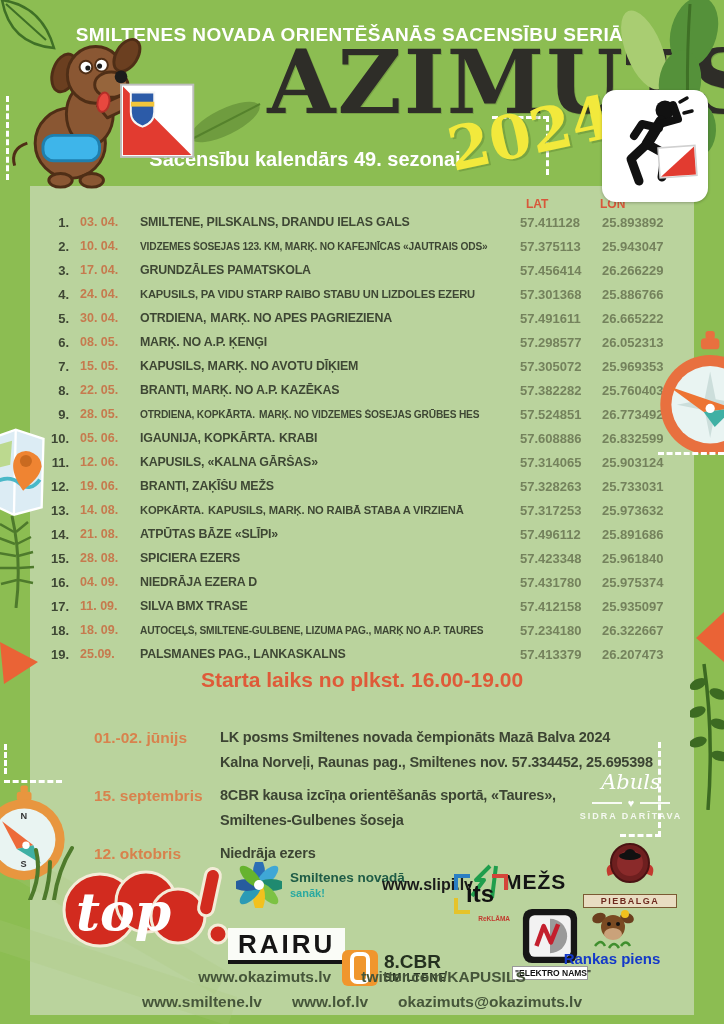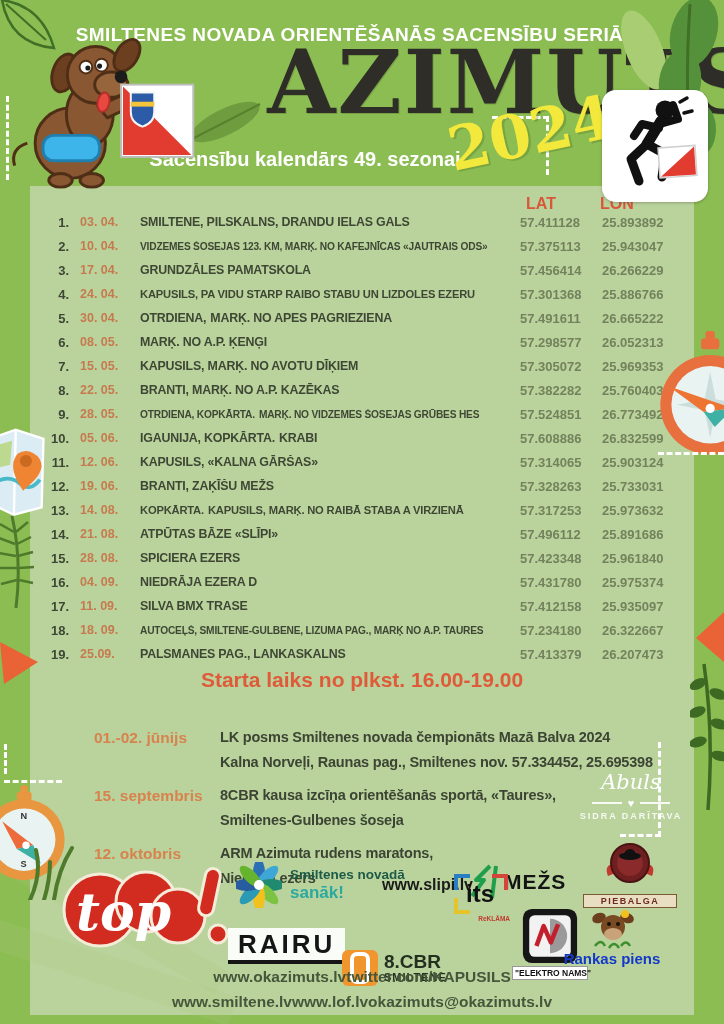--- a/index.html
+++ b/index.html
@@ -24,21 +24,21 @@
     border-radius:14px;box-shadow:0 1px 3px rgba(0,0,0,.25);z-index:46;}
 
   
   #panel-bg{left:30px;top:186px;width:664px;height:829px;background:#bad39d;z-index:10;}
   #panel{left:30px;top:186px;width:664px;height:829px;z-index:30;}
 
   
   .cal-grid{display:grid;grid-template-columns:36px 62px 372px 82px 86px;
     align-items:center;padding-left:12px;}
   #cal-head{position:absolute;top:8px;left:0;width:652px;height:20px;}
-  #cal-head .hlab{color:#d8573a;font-weight:bold;font-size:16px;}
+  #cal-head .hlab{color:#d8573a;font-weight:bold;font-size:12px;}
   #cal-head .h-lat{padding-left:14px;}
   #cal-head .h-lon{padding-left:6px;}
   #cal-rows{position:absolute;top:24px;left:0;width:652px;}
   .cal-row{height:24px;}
   .c-num{text-align:right;padding-right:9px;color:#3e4734;font-size:13px;font-weight:bold;}
   .c-date{color:#c67a4e;font-size:12.5px;font-weight:bold;padding-left:2px;}
   .c-desc{color:#3e4734;font-size:12.4px;font-weight:bold;letter-spacing:-.2px;
     white-space:nowrap;overflow:hidden;}
   .c-desc .b{font-weight:900;}
   .c-desc .b:not(:empty){margin-right:4px;}
@@ -62,21 +62,21 @@
   .a-orn{display:flex;align-items:center;justify-content:center;gap:6px;margin:4px 0 2px;}
   .a-line{width:30px;height:2px;background:rgba(255,255,255,.9);}
   .a-heart{font-size:11px;color:#fff;}
   #abuls .a-sub{font-size:9px;letter-spacing:2px;color:rgba(255,255,255,.85);font-weight:bold;}
 
   
   .sp{position:absolute;}
   #sp-top{left:30px;top:668px;width:172px;height:102px;}
   #sp-sanak{left:206px;top:676px;display:flex;align-items:center;gap:8px;}
   .sanak-l1{font-size:13.5px;font-weight:bold;color:#1e5b46;line-height:1.2;}
-  .sanak-l2{font-size:17px;font-weight:bold;color:#2aa9a0;line-height:1.2;}
+  .sanak-l2{font-size:11px;font-weight:bold;color:#2aa9a0;line-height:1.2;}
   #sp-slipi{left:352px;top:690px;font-size:16px;font-weight:900;color:#1a1a1a;}
   #sp-mezs{left:438px;top:678px;display:flex;align-items:center;gap:2px;}
   .mezs-t{font-size:21px;font-weight:900;color:#141414;letter-spacing:1px;}
   #sp-piebalga{left:552px;top:656px;width:96px;text-align:center;}
   .pieb-banner{margin:2px auto 0;width:92px;background:#e9ddc2;border:1px solid #7a5a33;
     font-size:9px;font-weight:900;color:#6e2a1f;letter-spacing:1.5px;padding:1px 0;}
   #sp-rairu{left:198px;top:742px;background:rgba(255,255,255,.92);padding:1px 10px 0;
     border-bottom:4px solid #151515;font-size:26px;font-weight:900;letter-spacing:3px;color:#151515;}
   #sp-cbr{left:312px;top:764px;display:flex;align-items:center;gap:6px;}
   .cbr-sq{width:36px;height:36px;background:#f0962d;border-radius:6px;display:flex;
@@ -92,21 +92,21 @@
   .its-sub{position:absolute;right:-2px;bottom:0;font-size:6.5px;color:#c23a2f;font-weight:bold;}
   #sp-elektro{left:482px;top:722px;width:76px;text-align:center;}
   .en-label{margin-top:2px;background:#fff;border:1px solid #999;font-size:8.5px;
     font-weight:900;color:#111;padding:1px 2px;white-space:nowrap;}
   #sp-rankas{left:530px;top:724px;width:104px;text-align:center;}
   .rank-t{font-size:15px;font-weight:900;color:#1439c9;white-space:nowrap;}
 
   
   #footer{position:absolute;left:0;top:778px;width:664px;text-align:center;
     color:#46563a;font-weight:bold;font-size:15.5px;}
-  #footer .frow{display:flex;justify-content:center;line-height:25px;}
+  #footer .frow{display:flex;justify-content:center;gap:30px;line-height:25px;}
 
   
   .dash{border-color:#fff !important;z-index:44;}
   #dash-a{left:6px;top:96px;width:0;height:84px;border-left:3px dashed #fff;}
   #dash-b{left:492px;top:116px;width:54px;height:56px;border-top:3px dashed #fff;border-right:3px dashed #fff;}
   #dash-c{left:658px;top:452px;width:66px;height:0;border-top:3px dashed #fff;}
   #dash-d{left:620px;top:742px;width:38px;height:92px;border-right:3px dashed #fff;border-bottom:3px dashed #fff;}
   #dash-e{left:4px;top:780px;width:58px;height:0;border-top:3px dashed #fff;}
   #dash-f{left:4px;top:744px;width:0;height:30px;border-left:3px dashed #fff;}
   #tri-l{left:0;top:642px;z-index:40;}
@@ -442,21 +442,20 @@
           <div class="e-date">15. septembris</div>
           <div class="e-lines">
             <div>8CBR kausa izcīņa orientēšanās sportā, «Taures»,</div>
             <div>Smiltenes-Gulbenes šoseja</div>
           </div>
         </div>
 
         <div class="event">
           <div class="e-date">12. oktobris</div>
           <div class="e-lines">
-            <div>ARM Azimuta rudens maratons,</div>
             <div>Niedrāja ezers</div>
           </div>
         </div>
       </div>
 
     <div id="abuls">
       <div class="a-name">Abuls</div>
       <div class="a-orn">
         <span class="a-line"></span>
           <span class="a-heart">♥</span>

